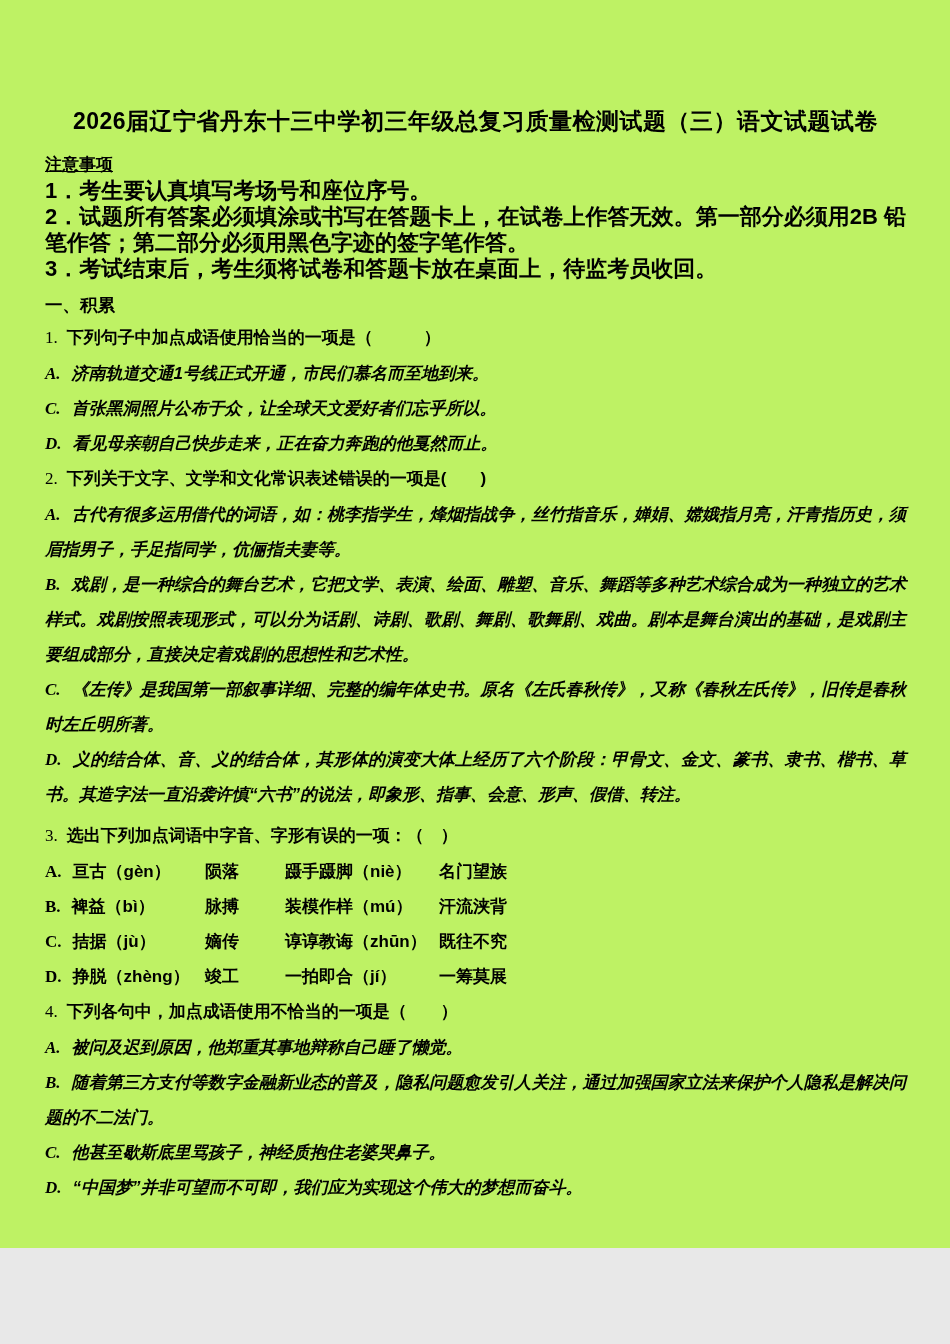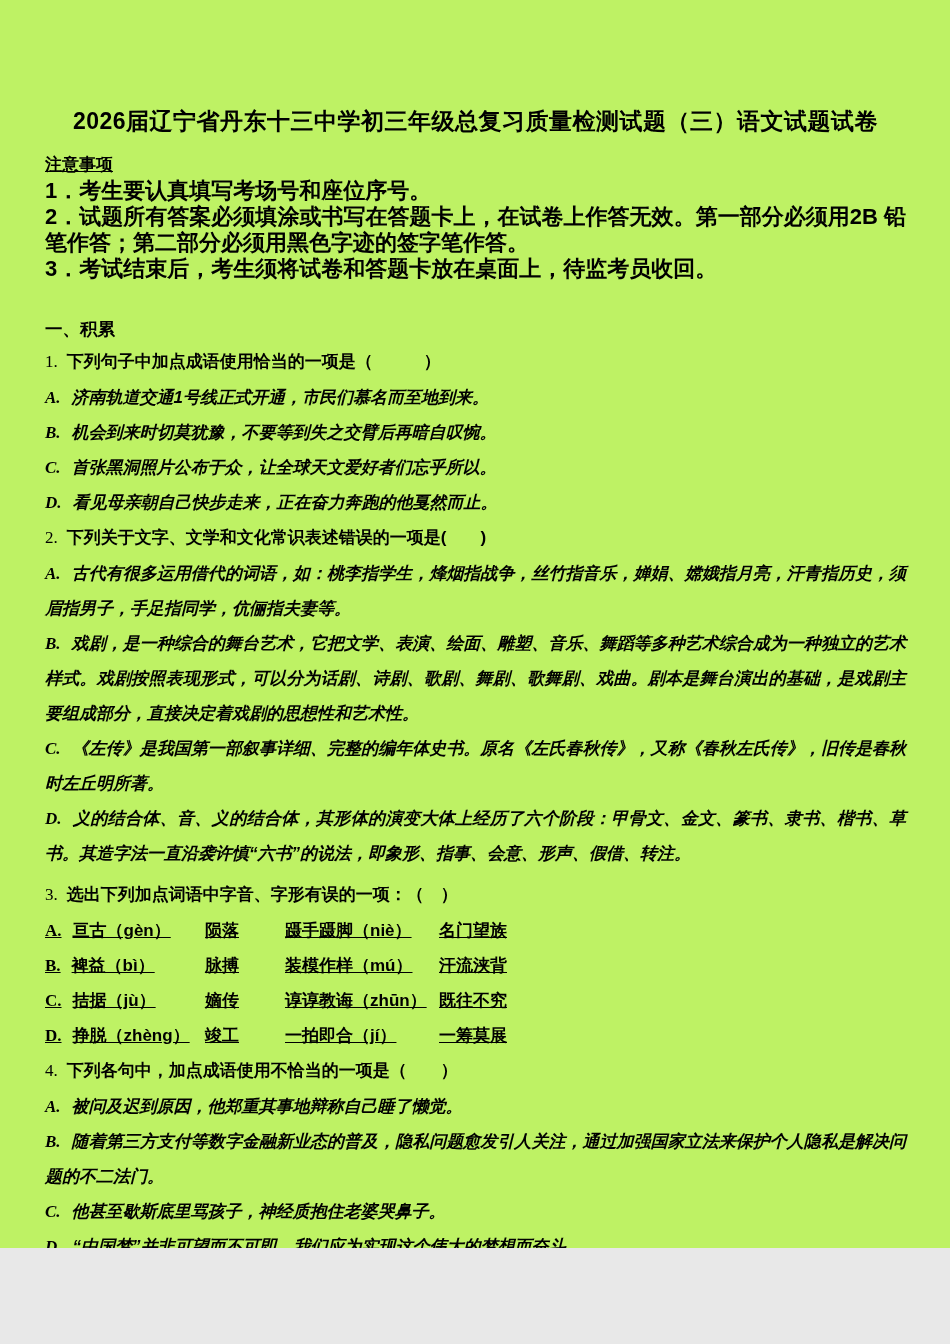--- a/index.html
+++ b/index.html
@@ -30,21 +30,21 @@
   }
   .note {
     font-size:22px;
     line-height:26px;
     margin:0;
     text-align:justify;
   }
   .section-heading {
     font-size:17.5px;
     line-height:30px;
-    margin-top:32px;
+    margin-top:8px;
   }
   .stem {
     font-size:17px;
     line-height:36px;
     margin:0;
   }
   .qnum {
     font-family:"Liberation Serif", serif;
     font-weight:normal;
     font-size:17px;
@@ -60,21 +60,20 @@
   .letter {
     font-family:"Liberation Serif", serif;
     font-weight:bold;
     margin-right:11px;
   }
   .word-row {
     display:grid;
     grid-template-columns:160px 80px 154px auto;
     font-size:17px;
     line-height:35px;
-    text-decoration:underline;
   }
   .word-row .cell1 { white-space:nowrap; }
   .q3 { margin-top:6px; }
 </style>
 </head>
 <body>
 
 <div class="page">
 
   <h1 class="title">2026届辽宁省丹东十三中学初三年级总复习质量检测试题（三）语文试题试卷</h1>
@@ -87,23 +86,20 @@
   </div>
 
   <div class="section-heading">一、积累</div>
 
   <div>
     <p class="stem">
       <span class="qnum">1.</span><span>下列句子中加点成语使用恰当的一项是（　　　）</span>
     </p>
     <p class="opt">
       <span class="letter">A.</span><span>济南轨道交通1号线正式开通，市民们慕名而至地到来。</span>
-    </p>
-    <p class="opt">
-      <span class="letter">B.</span><span>机会到来时切莫犹豫，不要等到失之交臂后再暗自叹惋。</span>
     </p>
     <p class="opt">
       <span class="letter">C.</span><span>首张黑洞照片公布于众，让全球天文爱好者们忘乎所以。</span>
     </p>
     <p class="opt">
       <span class="letter">D.</span><span>看见母亲朝自己快步走来，正在奋力奔跑的他戛然而止。</span>
     </p>
   </div>
 
   <div>

